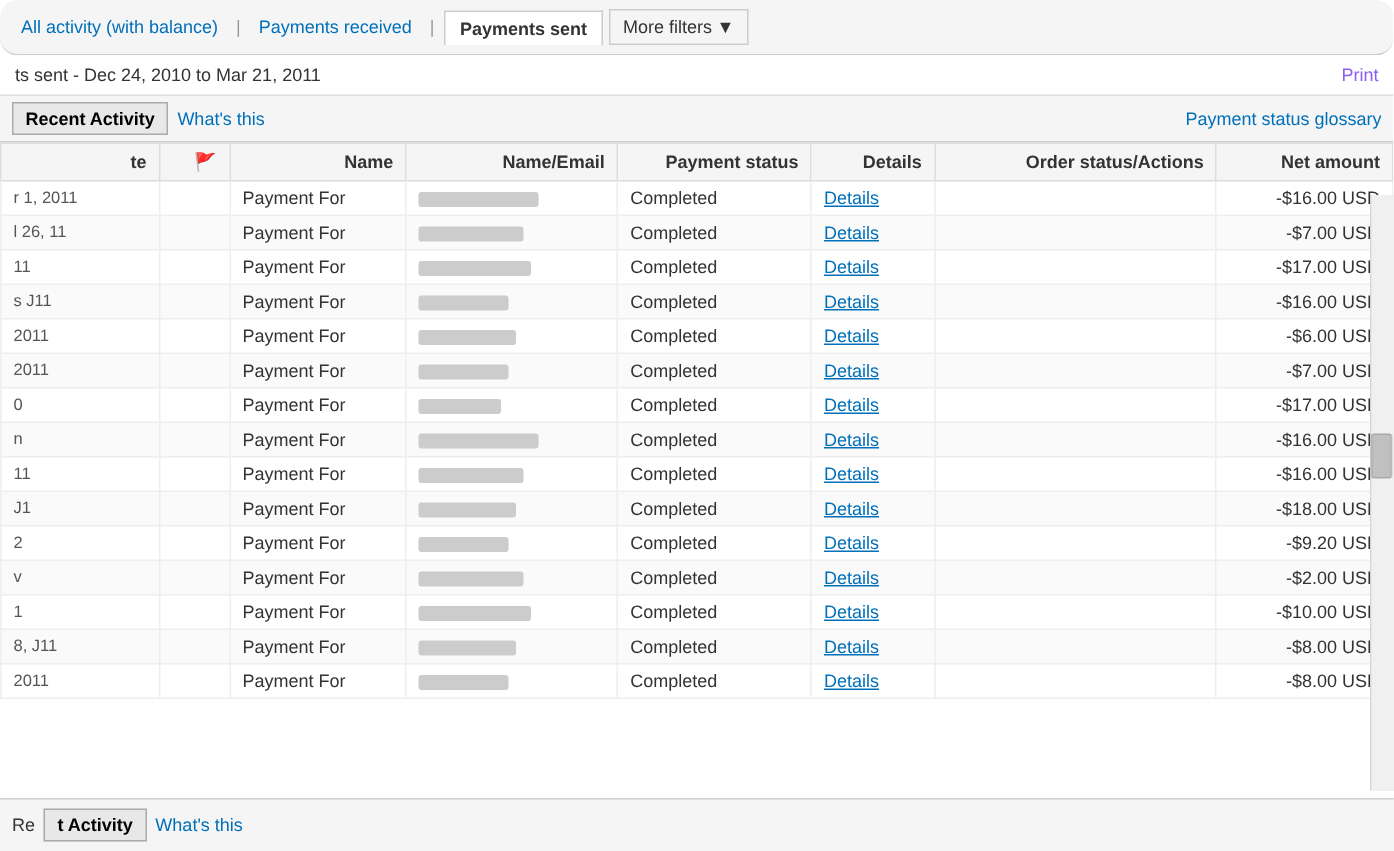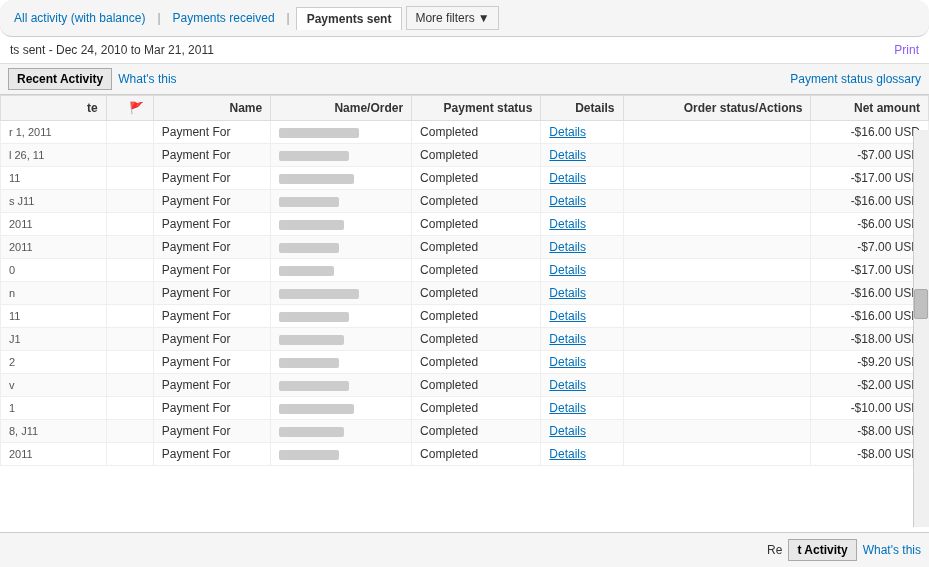--- a/index.html
+++ b/index.html
@@ -163,21 +163,20 @@
       bottom: 0;
       left: 0;
       right: 0;
       display: flex;
       align-items: center;
       padding: 6px 8px;
       background: #f5f5f5;
       border-top: 1px solid #ccc;
       gap: 6px;
       z-index: 10;
-      justify-content: flex-end;
     }
 
     .bottom-recent-btn {
       padding: 3px 8px;
       border: 1px solid #aaa;
       background: #e8e8e8;
       font-size: 12px;
       cursor: pointer;
       font-weight: bold;
     }
@@ -241,21 +240,21 @@
 
 <div class="table-container">
   <table class="transactions-table">
     <thead>
       <tr>
         <th class="col-date">te</th>
         <th class="col-flag">
           <span style="color:#666;">🚩</span>
         </th>
         <th class="col-type">Name</th>
-        <th class="col-name">Name/Order</th>
+        <th class="col-name">Name/Email</th>
         <th class="col-status">Payment status</th>
         <th class="col-details">Details</th>
         <th class="col-order">Order status/Actions</th>
         <th class="col-amount right">Net amount</th>
       </tr>
     </thead>
     <tbody id="table-body">
     <tr>
       <td style="font-size:11px; color:#555;">r 1, 2011</td>
       <td></td>

